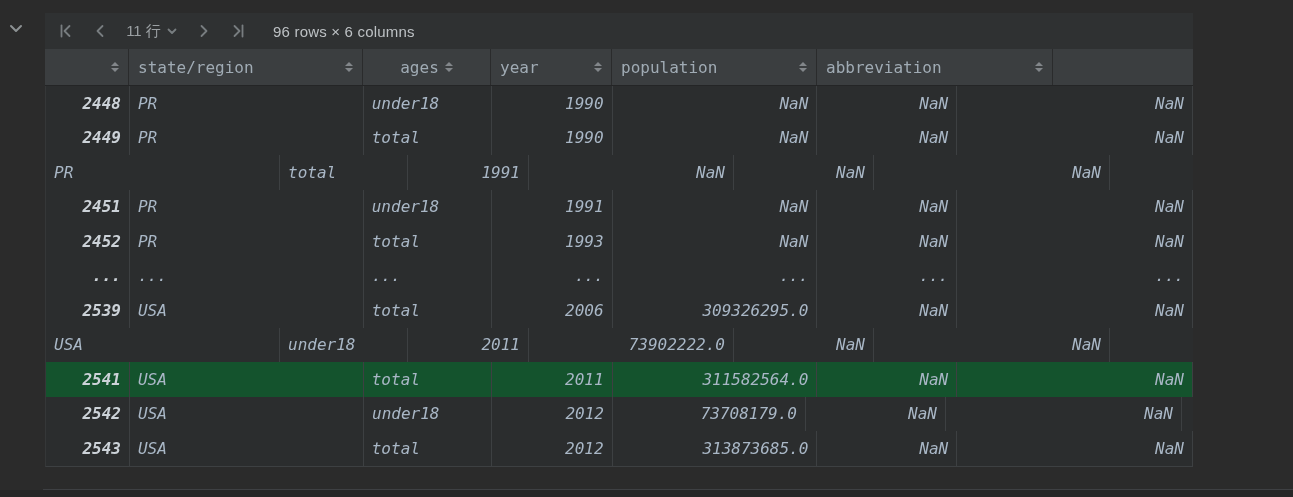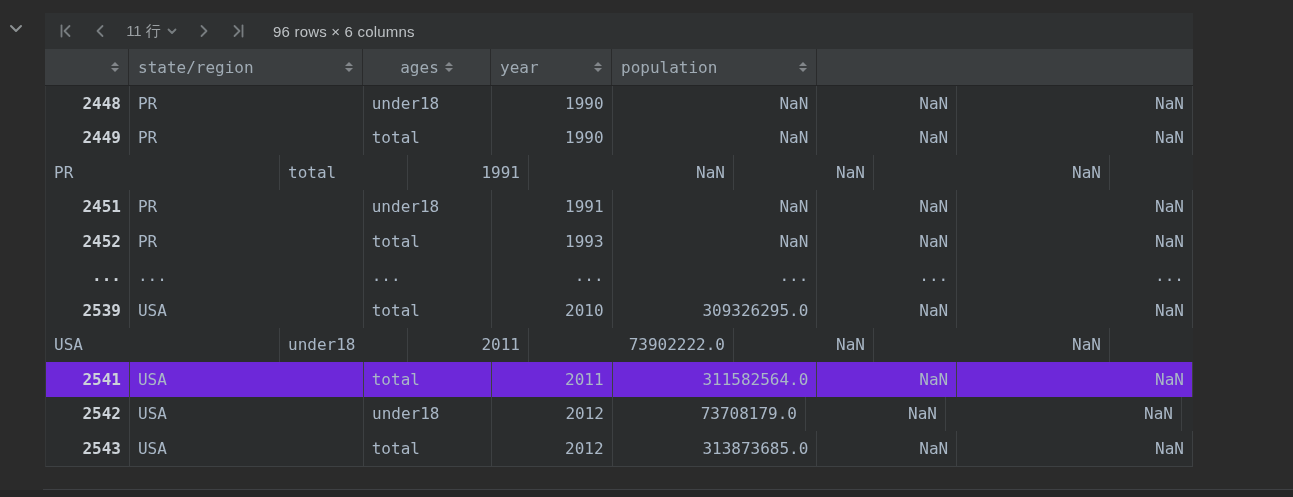--- a/index.html
+++ b/index.html
@@ -32,23 +32,23 @@
     display:flex; align-items:center; justify-content:space-between;
     padding:0 9px 0 9px; border-right:1px solid #2a2b2c;
     color:#a0abb4; font-size:16px; cursor:pointer; overflow:hidden;
   }
   .th:last-child { border-right:1px solid #2a2b2c; }
   .sort-icon { display:flex; flex-direction:column; align-items:center; gap:2px; flex:none; margin-left:6px; }
   .sort-icon .up   { width:0; height:0; border-left:4px solid transparent; border-right:4px solid transparent; border-bottom:4px solid #82868a; }
   .sort-icon .down { width:0; height:0; border-left:4px solid transparent; border-right:4px solid transparent; border-top:4px solid #82868a; }
 
   
-  .tbody { background:#2b2d2e; border-left:1px solid #353738; border-bottom:1px solid #3d4042; }
+  .tbody { background:#2b2d2e; border-left:1px solid #353738; border-bottom:1px solid #3d4042;font-style:italic; }
   .tr { display:flex; height:34.5px; }
-  .tr.selected .td { background:#6d28d9; }
+  .tr.selected .td { background:#14532d; }
   .td {
     display:flex; align-items:center; border-right:1px solid #3d4042;
     color:#a9b7c6; font-size:16px; padding:0 8px; overflow:hidden; white-space:nowrap; cursor:default;
   }
   .td.align-right { justify-content:flex-end; }
   .td.align-left  { justify-content:flex-start; }
   .td.index-cell  { color:#ccd2d8; font-weight:bold; }
 
   
   .bottom-line { position:absolute; left:43px; right:0; top:489px; height:1px; background:#3e4043; }
@@ -123,20 +123,27 @@
       </div>
       <div class="th" style="width: 121px;">
         <span>year</span>
         <span class="sort-icon">
           <span class="up"></span>
           <span class="down"></span>
         </span>
       </div>
       <div class="th" style="width: 205px;">
         <span>population</span>
+        <span class="sort-icon">
+          <span class="up"></span>
+          <span class="down"></span>
+        </span>
+      </div>
+      <div class="th" style="width: 236px;">
+        <span>abbreviation</span>
         <span class="sort-icon">
           <span class="up"></span>
           <span class="down"></span>
         </span>
       </div>
     </div>
   <div class="tbody">
       <div class="tr">
         <div class="td align-right index-cell" style="width: 84px;">2448</div>
         <div class="td align-left" style="width: 234px;">PR</div>
@@ -187,21 +194,21 @@
         <div class="td align-left" style="width: 128px;">...</div>
         <div class="td align-right" style="width: 121px;">...</div>
         <div class="td align-right" style="width: 205px;">...</div>
         <div class="td align-right" style="width: 140px;">...</div>
         <div class="td align-right" style="width: 236px;">...</div>
       </div>
       <div class="tr">
         <div class="td align-right index-cell" style="width: 84px;">2539</div>
         <div class="td align-left" style="width: 234px;">USA</div>
         <div class="td align-left" style="width: 128px;">total</div>
-        <div class="td align-right" style="width: 121px;">2010</div>
+        <div class="td align-right" style="width: 121px;">2006</div>
         <div class="td align-right" style="width: 205px;">309326295.0</div>
         <div class="td align-right" style="width: 140px;">NaN</div>
         <div class="td align-right" style="width: 236px;">NaN</div>
       </div>
       <div class="tr">
         <div class="td align-left" style="width: 234px;">USA</div>
         <div class="td align-left" style="width: 128px;">under18</div>
         <div class="td align-right" style="width: 121px;">2011</div>
         <div class="td align-right" style="width: 205px;">73902222.0</div>
         <div class="td align-right" style="width: 140px;">NaN</div>

